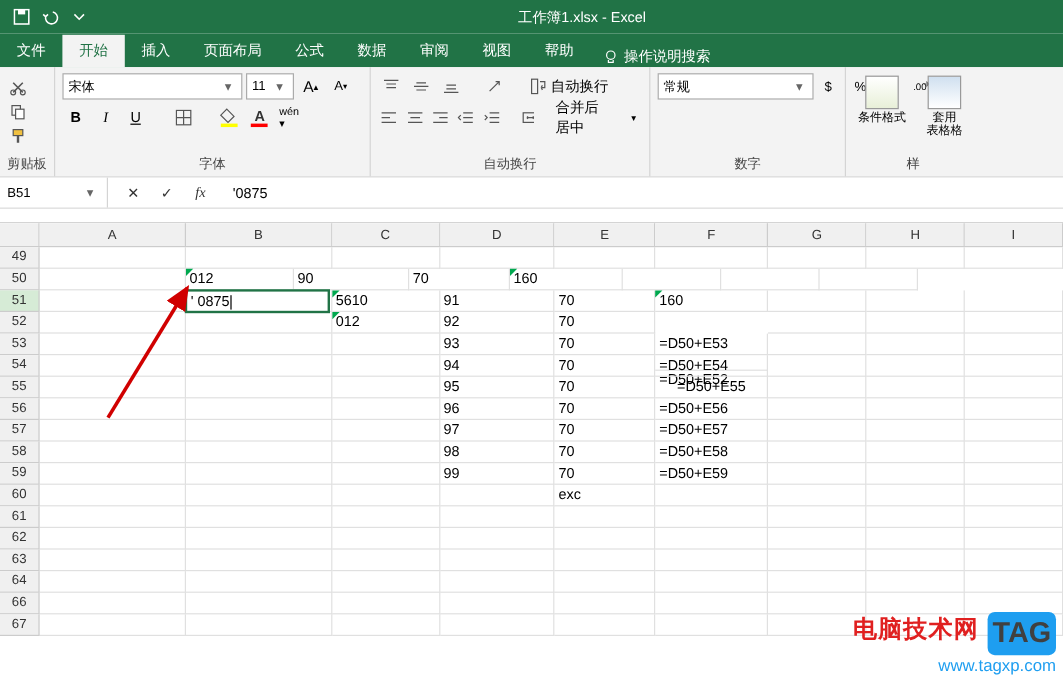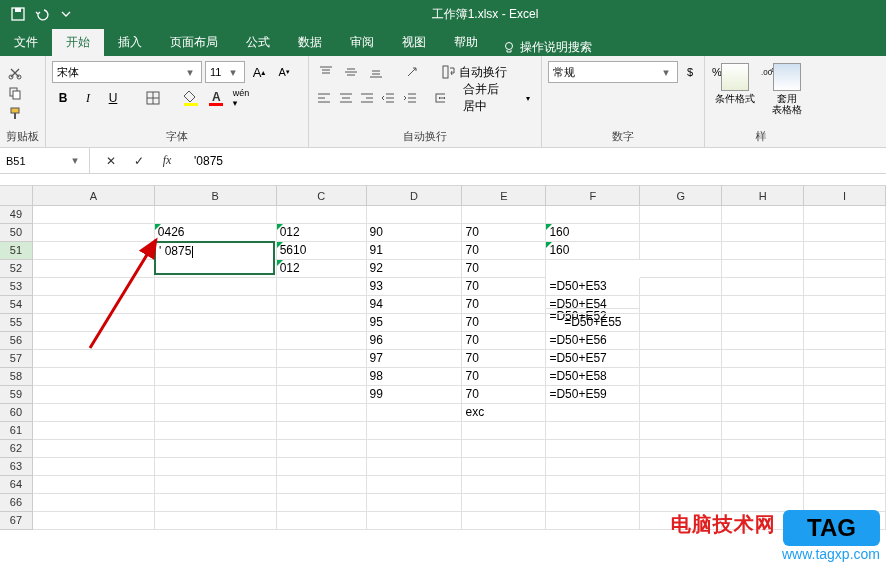--- a/index.html
+++ b/index.html
@@ -67,21 +67,21 @@
 
 .edit-box { position: absolute; border: 2px solid #217346; background: #fff; font-size: 12px; padding: 0 3px; line-height: 17px; }
 .edit-cursor { display: inline-block; width: 1px; height: 12px; background: #000; vertical-align: middle; margin-left: 1px; }
 
 
 .arrow-ann { position: absolute; pointer-events: none; }
 
 
 .watermark { position: absolute; right: 6px; bottom: 6px; text-align: right; }
 .wm-line1 { color: #e02020; font-weight: bold; font-size: 20px; letter-spacing: 1px; display: inline; }
-.wm-tag { display: inline-block; background: #1e9ef0; color: #000000; font-weight: bold; font-size: 24px; padding: 4px 24px; border-radius: 6px; margin-left: 4px; vertical-align: middle; }
+.wm-tag { display: inline-block; background: #1e9ef0; color: #404040; font-weight: bold; font-size: 24px; padding: 4px 4px; border-radius: 6px; margin-left: 4px; vertical-align: middle; }
 .wm-line2 { color: #1e9ef0; font-size: 14px; }
 
 svg { display: block; }
 </style>
 </head>
 <body>
 
 <div class="titlebar">
   <div class="qat">
     <span class="qat-icon">
@@ -388,21 +388,20 @@
         <div class="cell" style="width: 96px;"></div>
         <div class="cell" style="width: 84px;"></div>
         <div class="cell" style="width: 94px;"></div>
         <div class="cell" style="width: 82px;"></div>
         <div class="cell" style="width: 82px;"></div>
         <div class="cell" style="width: 82px;"></div>
       </div>
       <div class="row">
         <div class="row-hdr">50</div>
         <div class="cell" style="width: 122px;"></div>
-        <div class="cell" style="width: 122px;">0426<span class="tri"></span></div>
         <div class="cell" style="width: 90px;">012<span class="tri"></span></div>
         <div class="cell" style="width: 96px;">90</div>
         <div class="cell" style="width: 84px;">70</div>
         <div class="cell" style="width: 94px;">160<span class="tri"></span></div>
         <div class="cell" style="width: 82px;"></div>
         <div class="cell" style="width: 82px;"></div>
         <div class="cell" style="width: 82px;"></div>
       </div>
       <div class="row">
         <div class="row-hdr active">51</div>
@@ -591,21 +590,21 @@
         <div class="cell" style="width: 90px;"></div>
         <div class="cell" style="width: 96px;"></div>
         <div class="cell" style="width: 84px;"></div>
         <div class="cell" style="width: 94px;"></div>
         <div class="cell" style="width: 82px;"></div>
         <div class="cell" style="width: 82px;"></div>
         <div class="cell" style="width: 82px;"></div>
       </div>
     </div>
 
-  <div class="edit-box" id="edit-box" style="left: 154px; top: 55px; width: 121px; height: 34px;">
+  <div class="edit-box" id="edit-box" style="left: 154px; top: 55px; width: 121px; height: 20px;">
     <span id="edit-text">' 0875</span><span class="edit-cursor"></span>
   </div>
 
   <svg class="arrow-ann" width="120" height="130" style="left:60px; top:42px;">
     <defs>
         <marker id="ah" markerWidth="8" markerHeight="8" refX="6" refY="3" orient="auto">
           <path d="M0 0 L7 3 L0 6 Z" fill="#d00000"></path>
         </marker>
       </defs>
     <line x1="30" y1="120" x2="96" y2="12" stroke="#d00000" stroke-width="3" marker-end="url(#ah)"></line>

